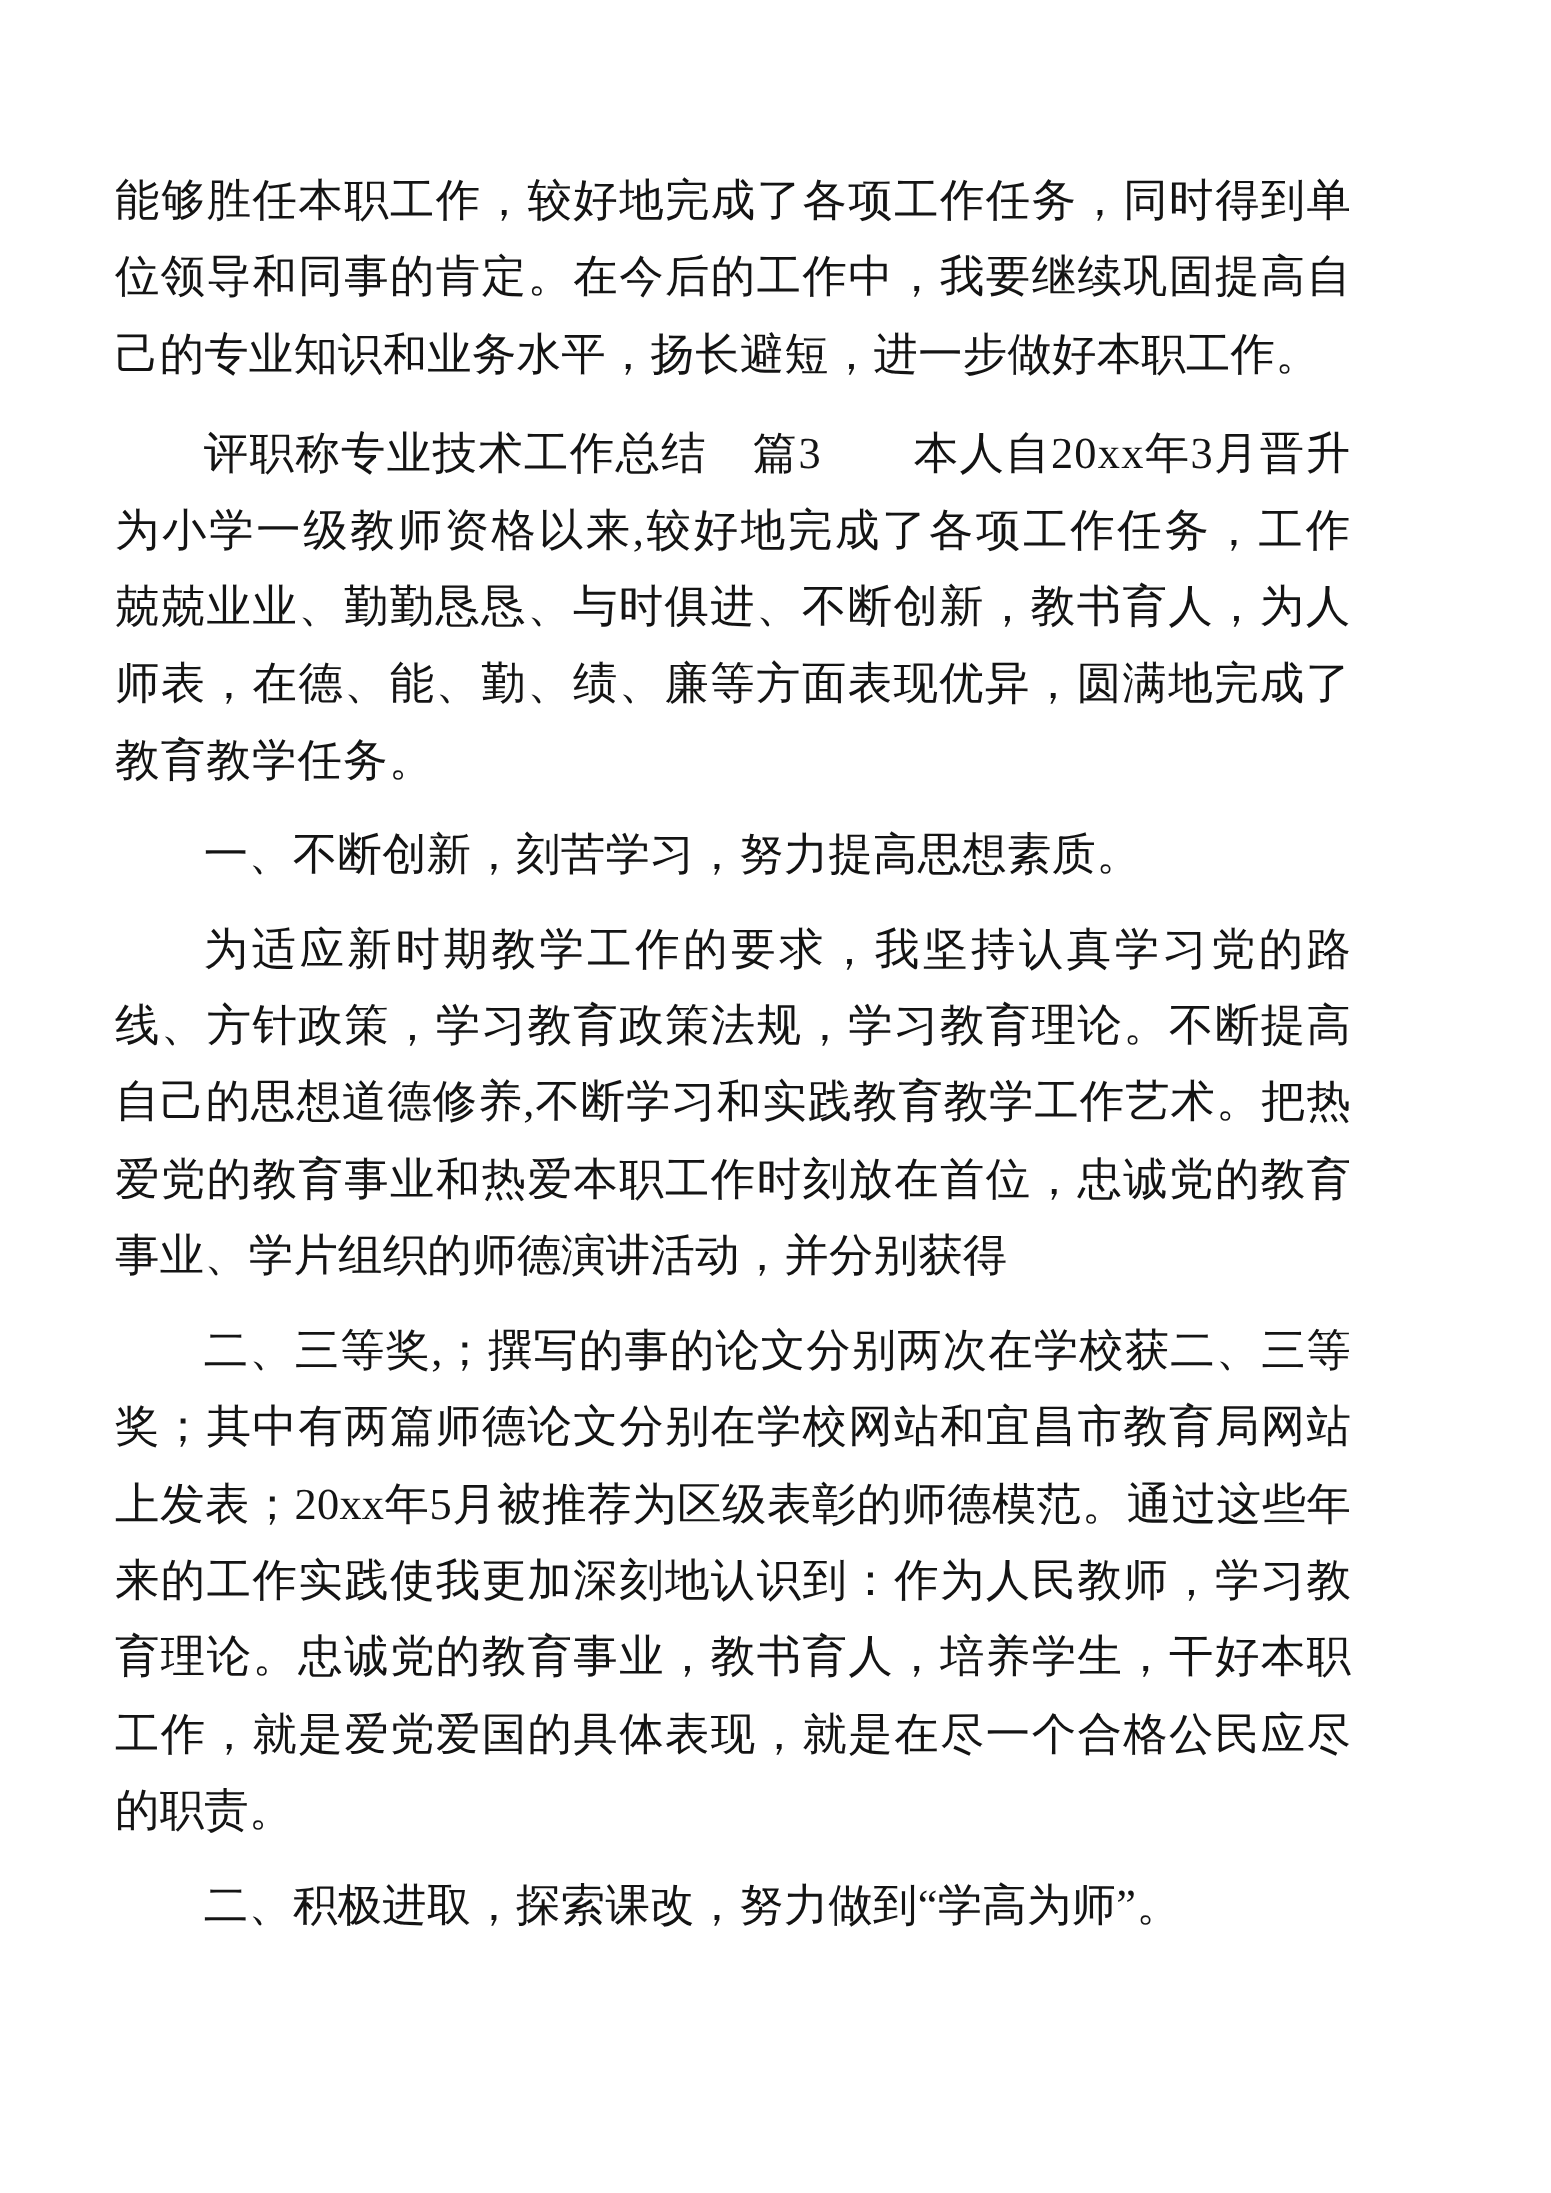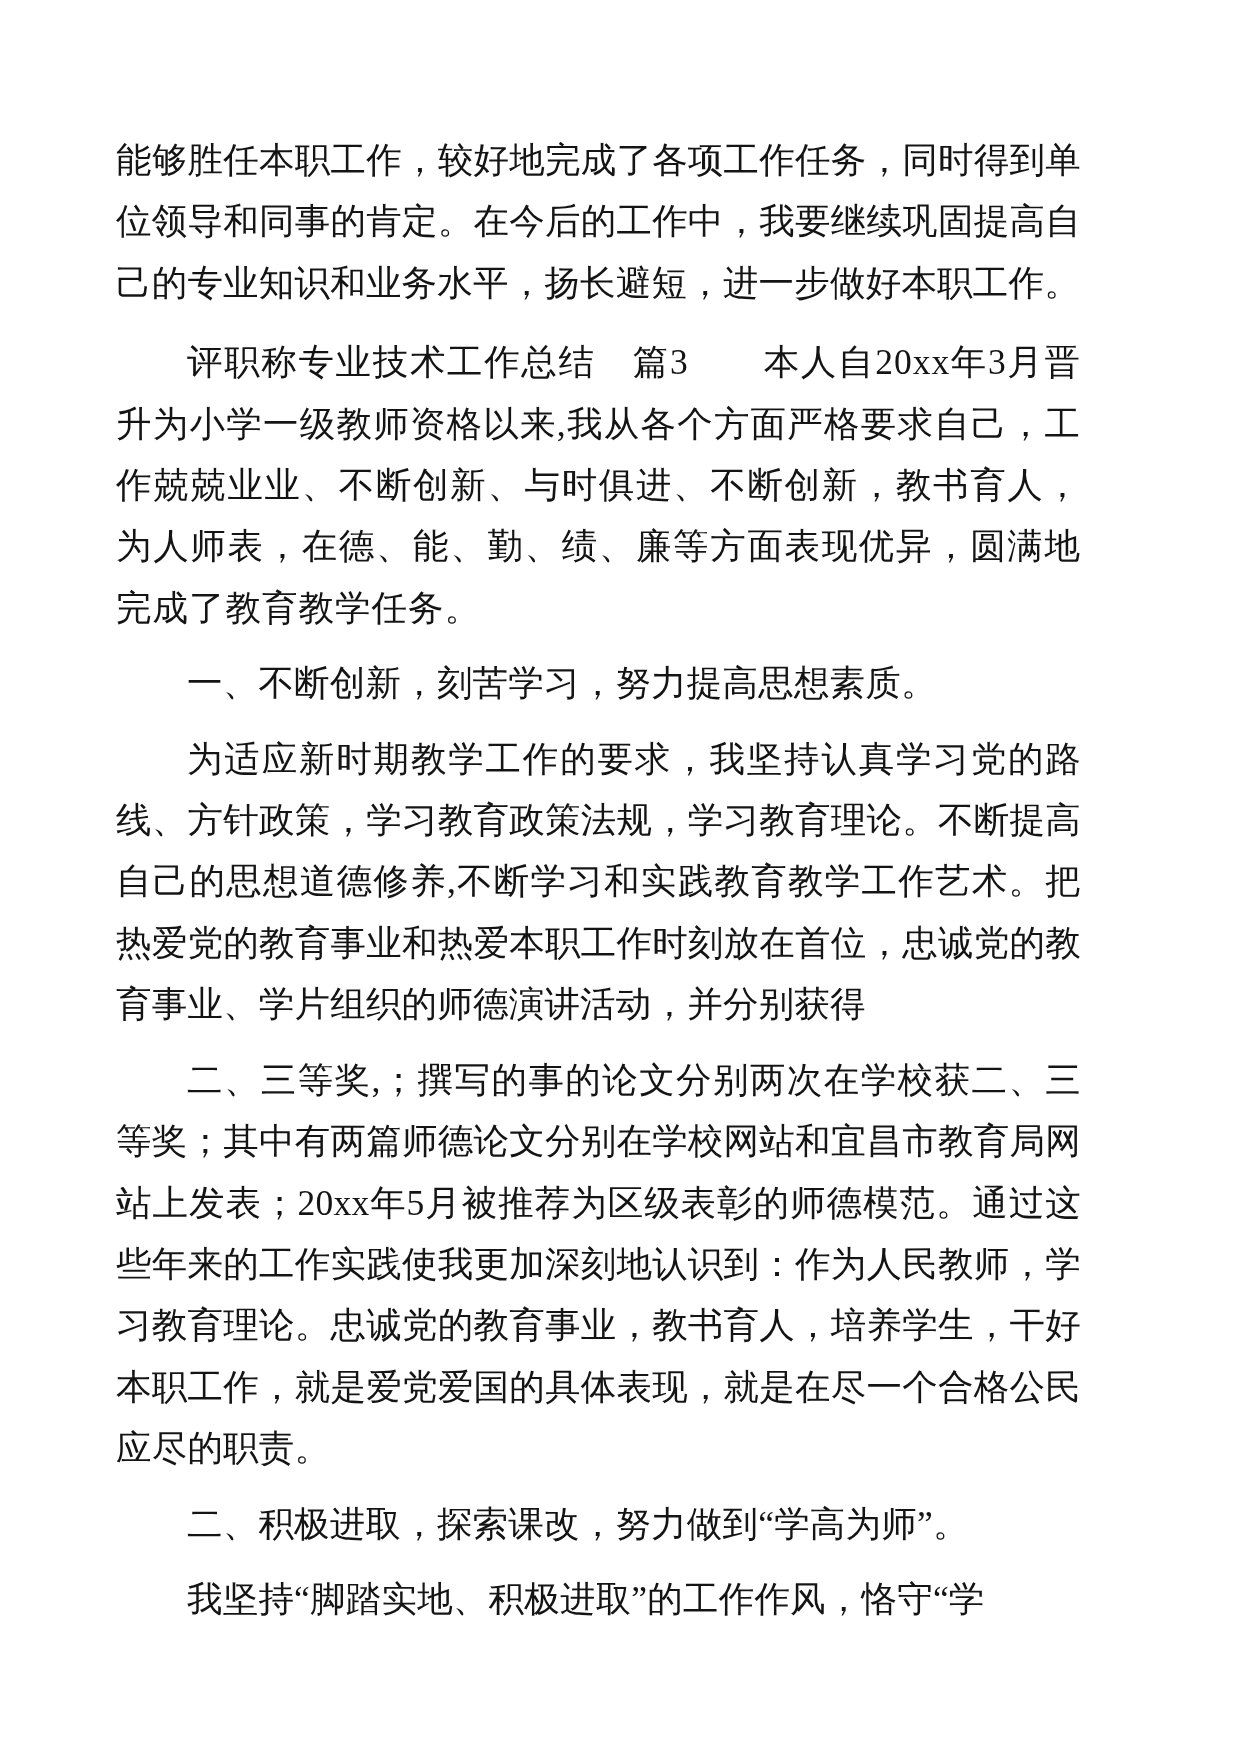--- a/index.html
+++ b/index.html
@@ -12,21 +12,21 @@
     height: 1754px;
     font-family: "Liberation Serif", "DejaVu Serif", serif;
     color: #1a1a1a;
     -webkit-font-smoothing: antialiased;
   }
   .page {
     position: relative;
     width: 1241px;
     height: 1754px;
     box-sizing: border-box;
-    padding: 130px 160px 60px 116px;
+    padding: 130px 160px 60px 92px;
     background: #ffffff;
   }
   .doc-body {
     font-size: 35.5px;
     line-height: 1.73;
     text-align: justify;
     text-justify: inter-ideograph;
     letter-spacing: 0.2px;
     color: #141414;
   }
@@ -53,37 +53,34 @@
 <body>
 
 <div class="page">
   <div class="doc-body">
 
     <div class="para-block gap-after">
       <p>能够胜任本职工作，较好地完成了各项工作任务，同时得到单位领导和同事的肯定。在今后的工作中，我要继续巩固提高自己的专业知识和业务水平，扬长避短，进一步做好本职工作。</p>
     </div>
 
     <div class="para-block">
-      <p class="indent heading-run">评职称专业技术工作总结　篇3　　本人自20xx年3月晋升为小学一级教师资格以来,我从各个方面严格要求自己，工作兢兢业业、不断创新、与时俱进、不断创新，教书育人，为人师表，在德、能、勤、绩、廉等方面表现优异，圆满地完成了教育教学任务。</p>
+      <p class="indent heading-run">评职称专业技术工作总结　篇3　　本人自20xx年3月晋升为小学一级教师资格以来,较好地完成了各项工作任务，工作兢兢业业、勤勤恳恳、与时俱进、不断创新，教书育人，为人师表，在德、能、勤、绩、廉等方面表现优异，圆满地完成了教育教学任务。</p>
     </div>
 
     <div class="para-block">
       <p class="indent">一、不断创新，刻苦学习，努力提高思想素质。</p>
     </div>
 
     <div class="para-block">
       <p class="indent">为适应新时期教学工作的要求，我坚持认真学习党的路线、方针政策，学习教育政策法规，学习教育理论。不断提高自己的思想道德修养,不断学习和实践教育教学工作艺术。把热爱党的教育事业和热爱本职工作时刻放在首位，忠诚党的教育事业、学片组织的师德演讲活动，并分别获得</p>
     </div>
 
     <div class="para-block">
       <p class="indent">二、三等奖,；撰写的事的论文分别两次在学校获二、三等奖；其中有两篇师德论文分别在学校网站和宜昌市教育局网站上发表；20xx年5月被推荐为区级表彰的师德模范。通过这些年来的工作实践使我更加深刻地认识到：作为人民教师，学习教育理论。忠诚党的教育事业，教书育人，培养学生，干好本职工作，就是爱党爱国的具体表现，就是在尽一个合格公民应尽的职责。</p>
     </div>
 
     <div class="para-block">
       <p class="indent">二、积极进取，探索课改，努力做到“学高为师”。</p>
     </div>
 
-    <div class="para-block">
-      <p class="indent tight">我坚持“脚踏实地、积极进取”的工作作风，恪守“学</p>
-    </div>
 
   </div>
 </div>
 
 </body></html>

